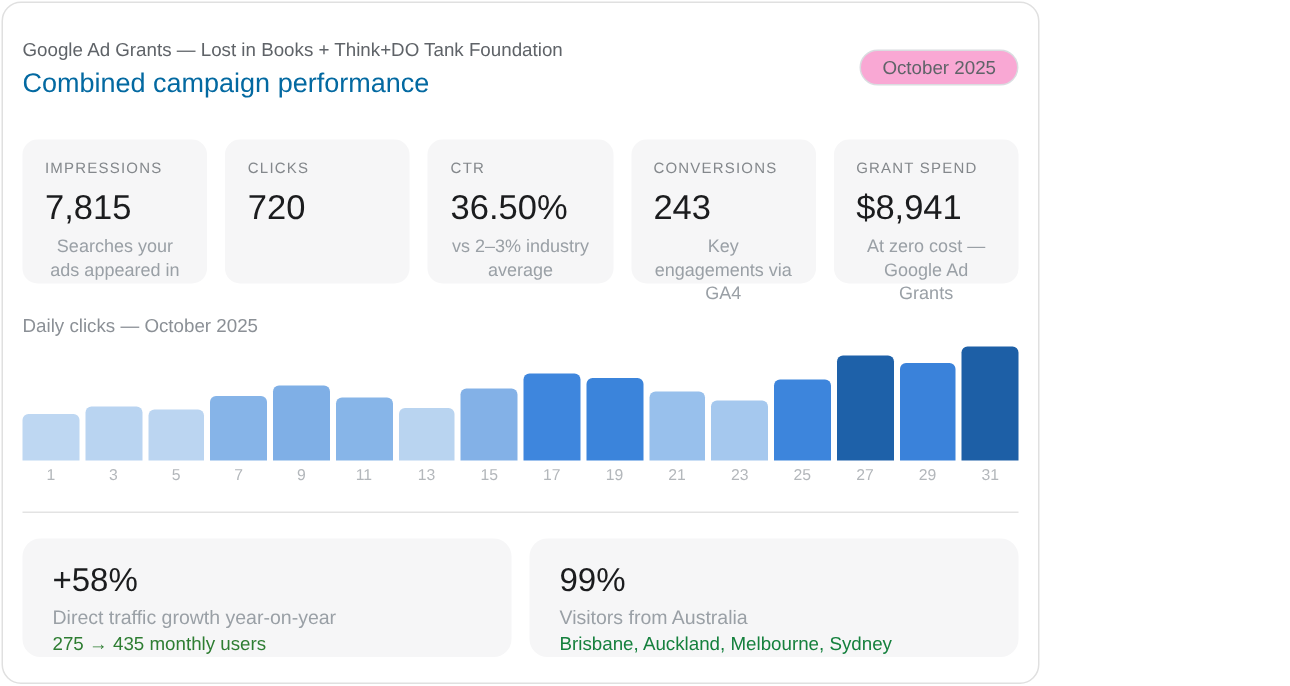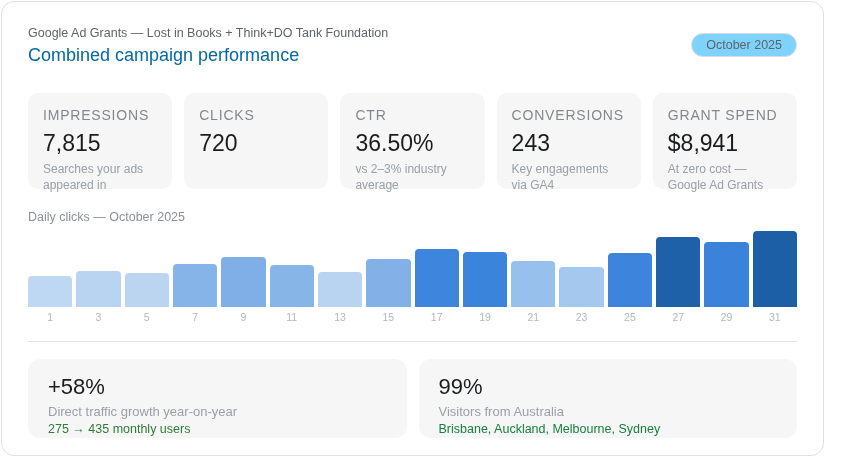--- a/index.html
+++ b/index.html
@@ -5,45 +5,45 @@
   * { box-sizing: border-box; margin: 0; padding: 0; }
   html, body { background: #ffffff; }
   body {
     width: 860px; height: 457px;
     font-family: "Liberation Sans", sans-serif;
     color: #202124;
     position: relative;
   }
   .frame {
     position: absolute; left: 1px; top: 1px;
-    width: 823px; height: 455px;
+    width: 692px; height: 455px;
     background: #ffffff;
     border: 1px solid #e0e0e0;
     border-radius: 13px;
-    padding: 24px 26px;
+    padding: 24px 13px;
     overflow: hidden;
   }
   
   .header { display: flex; justify-content: space-between; align-items: flex-start; margin-bottom: 27px; }
   .eyebrow { font-size: 12.5px; color: #5f6368; margin-bottom: 5px; }
   .title { font-size: 18px; font-weight: 400; color: #0369a1; }
   .badge {
-    background: #7dd3fc; border: 1px solid #dadce0; border-radius: 14px;
+    background: #f9a8d4; border: 1px solid #dadce0; border-radius: 14px;
     padding: 4px 14px; font-size: 12.5px; color: #5f6368; margin-top: 7px;
     white-space: nowrap;
   }
   
   .stats-row { display: flex; gap: 12px; }
   .stat-card {
     flex: 1 1 0; background: #f6f6f7; border-radius: 10px;
     padding: 14px 15px 13px; height: 96px;
   }
-  .stat-label { font-size: 14px; letter-spacing: 0.8px; color: #84888c; text-transform: uppercase; }
+  .stat-label { font-size: 10px; letter-spacing: 0.8px; color: #84888c; text-transform: uppercase; }
   .stat-value { font-size: 23px; font-weight: 400; color: #1b1c1e; margin: 7px 0 5px; }
-  .stat-desc { font-size: 12px; color: #9aa0a6; line-height: 1.3; }
+  .stat-desc { font-size: 12px; color: #9aa0a6; line-height: 1.3; text-align: center; }
   
   .chart { margin-top: 21px; }
   .chart-caption { font-size: 12.5px; color: #8b9096; }
   .bars { display: flex; align-items: flex-end; gap: 4px; height: 78px; margin-top: 5px; }
   .bar-fill { flex: 1 1 0; border-radius: 4px 4px 0 0; }
   .bar-labels { display: flex; gap: 4px; margin-top: 4px; }
   .bar-label { flex: 1 1 0; text-align: center; font-size: 10.5px; color: #b3b7bb; }
   
   .divider { border: none; border-top: 1px solid #e3e3e3; margin: 18px 0 17px; }
   

